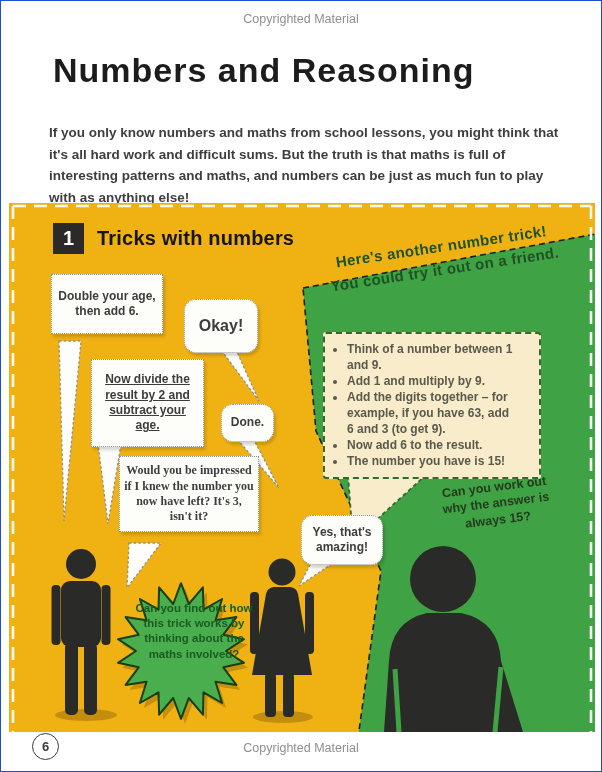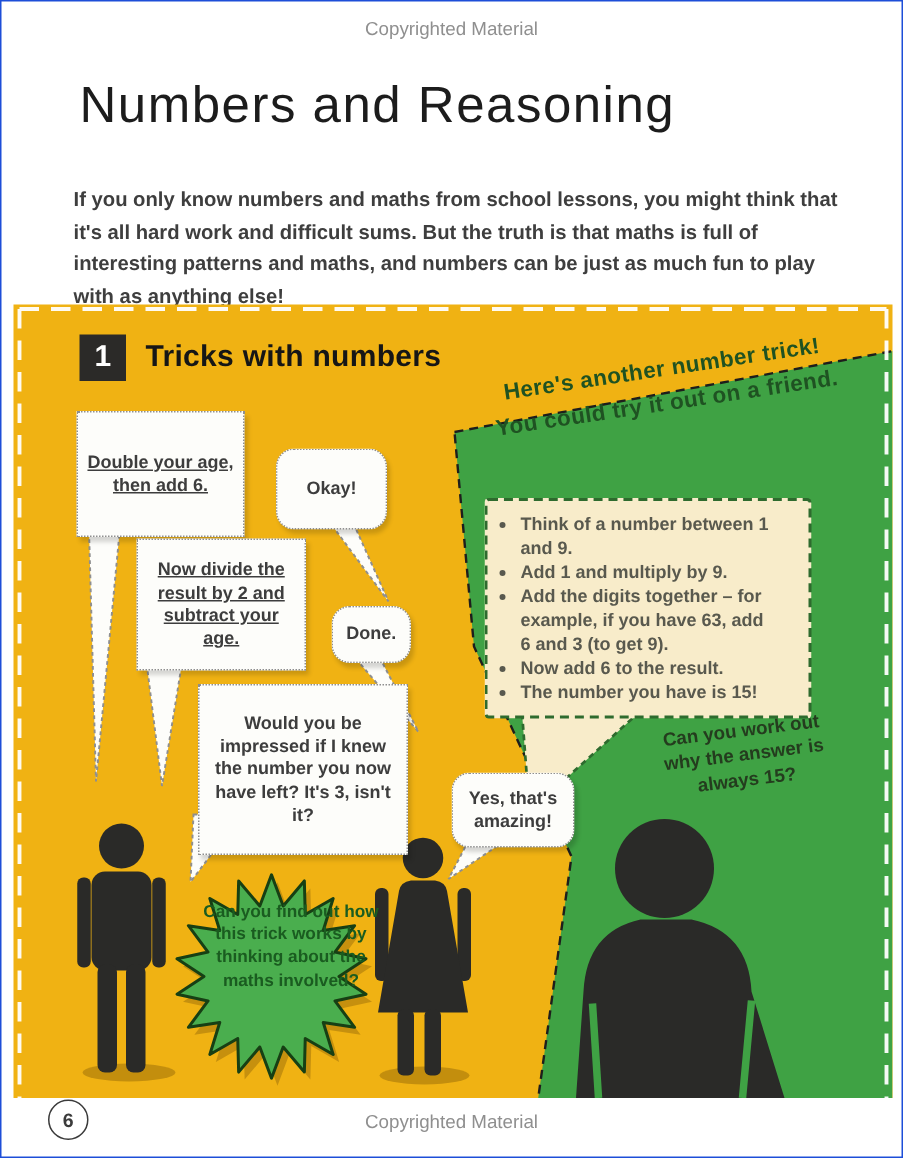--- a/index.html
+++ b/index.html
@@ -6,43 +6,43 @@
   .page{
     position:relative;width:602px;height:772px;background:#ffffff;
     border:1px solid #1d4ed8;box-sizing:border-box;overflow:hidden;
     font-family:"Liberation Sans","DejaVu Sans",sans-serif;
   }
   .copyright{position:absolute;left:0;right:0;text-align:center;
     color:#8f8f8f;font-size:12.5px;font-weight:400;}
   .copyright.top{top:11px;}
   .copyright.bottom{top:740px;}
   .book-title{position:absolute;left:52px;top:50px;font-size:34px;
-    font-weight:400;color:#1c1c1c;letter-spacing:1px;}
+    font-weight:700;color:#1c1c1c;letter-spacing:1px;}
   .intro{position:absolute;left:48px;top:121px;width:522px;
     font-size:13.5px;font-weight:700;color:#3e3e3e;line-height:1.6;}
   
   .panel{position:absolute;left:8px;top:202px;width:586px;height:529px;
     background:#f0b213;overflow:hidden;}
   .art{position:absolute;left:0;top:0;}
   .num-box{position:absolute;left:44px;top:20px;width:31px;height:31px;
     background:#2b2a28;color:#ffffff;font-size:20px;font-weight:800;
     display:flex;align-items:center;justify-content:center;}
   .section-heading{position:absolute;left:88px;top:24px;font-size:20px;
     font-weight:800;color:#161616;letter-spacing:.2px;}
   
   .bubble{position:absolute;background:#fdfdfa;border:1.5px dotted #8f8f8f;
     box-shadow:2px 3px 3px rgba(0,0,0,.16);display:flex;align-items:center;
     justify-content:center;text-align:center;color:#3d3d3d;font-weight:700;
     font-size:12px;line-height:1.28;padding:4px;box-sizing:border-box;}
   .bubble.round{border-radius:12px;}
-  .b1{left:42px;top:71px;width:112px;height:84px;text-decoration:underline;}
-  .b2{left:175px;top:96px;width:74px;height:54px;font-size:12px;}
+  .b1{left:42px;top:71px;width:112px;height:60px;}
+  .b2{left:175px;top:96px;width:74px;height:54px;font-size:16px;}
   .b3{left:82px;top:156px;width:113px;height:88px;text-decoration:underline;}
   .b4{left:212px;top:201px;width:53px;height:38px;}
-  .b5{left:123px;top:253px;width:140px;height:114px;}
+  .b5{left:110px;top:253px;width:140px;height:76px;font-family:Liberation Serif, serif;}
   .b6{left:292px;top:312px;width:82px;height:50px;}
   
   .green-heading{position:absolute;left:296px;top:52px;width:272px;
     transform:rotate(-8.5deg);transform-origin:left top;text-align:center;
     color:#1f5222;font-size:15px;font-weight:800;line-height:1.55;
     letter-spacing:.3px;}
   .trick-box{position:absolute;left:314px;top:129px;width:218px;height:147px;
     background:#f8ecca;border:2px dashed #2e6b2e;border-radius:3px;
     box-sizing:border-box;padding:8px 20px 4px 8px;}
   .trick-box ul{margin:0;padding-left:14px;list-style:disc;}

